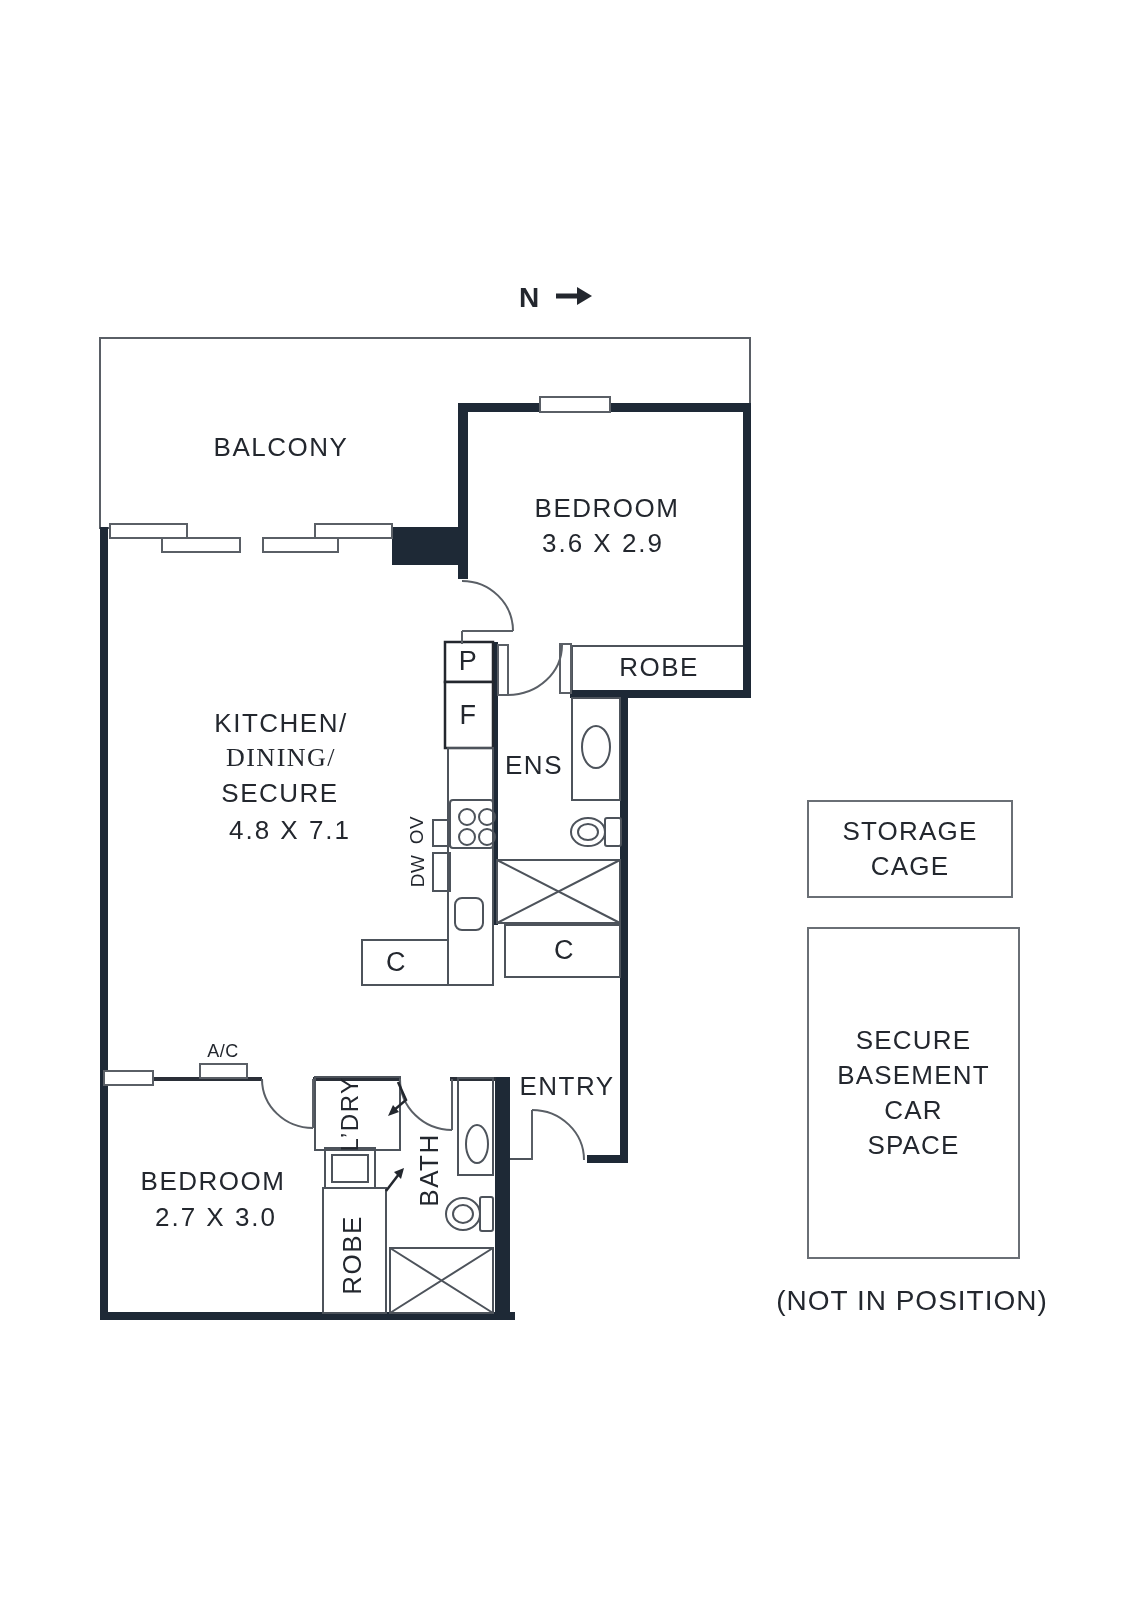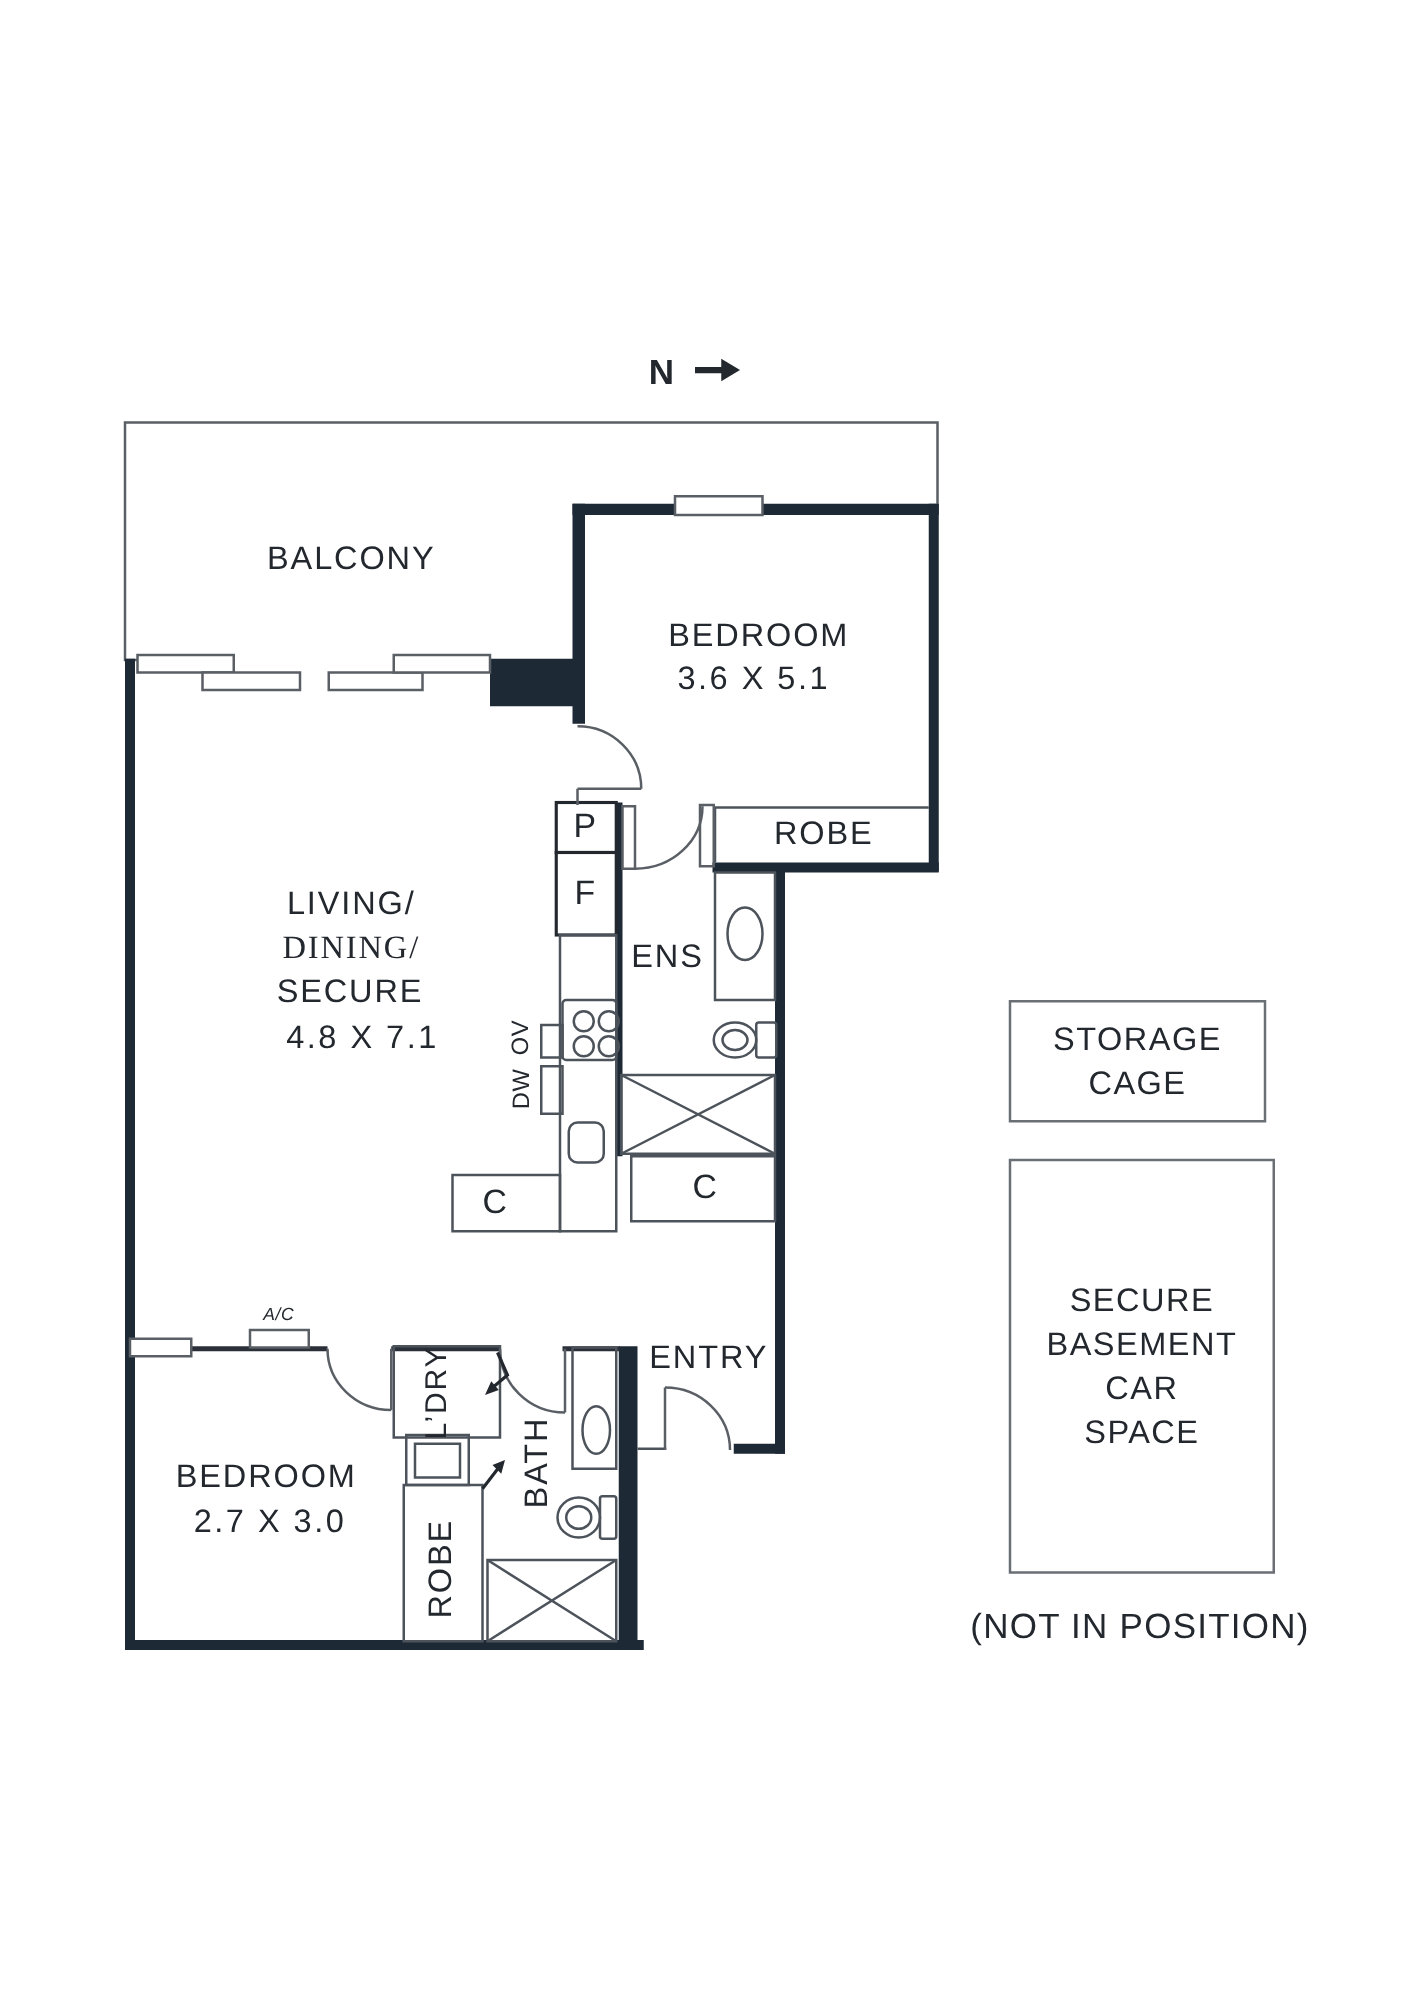--- a/index.html
+++ b/index.html
@@ -7,21 +7,21 @@
     position:relative;width:1131px;height:1600px;background:#ffffff;
     font-family:"Liberation Sans", sans-serif;color:#23272e;overflow:hidden;
   }
   #plan-svg{position:absolute;left:0;top:0;width:1131px;height:1600px;}
   .lbl{
     position:absolute;transform:translate(-50%,-50%);
     font-size:26px;letter-spacing:1.5px;white-space:nowrap;color:#23272e;
   }
   .rot{transform:translate(-50%,-50%) rotate(-90deg);}
   .sm{font-size:19px;letter-spacing:.5px;}
-  .xs{font-size:14px;letter-spacing:.5px;font-style:italic;}
+  .xs{font-size:18px;letter-spacing:.5px;}
   .fixlbl{font-size:27px;letter-spacing:.5px;}
   .compass{
     position:absolute;left:519px;top:282px;display:flex;align-items:center;gap:9px;
     font-size:28px;font-weight:700;letter-spacing:1px;color:#23272e;
   }
   .outbox{
     position:absolute;border:2px solid #6a6f75;background:#fff;
     display:flex;flex-direction:column;align-items:center;justify-content:center;
     font-size:26px;letter-spacing:1.2px;line-height:35px;color:#23272e;
   }
@@ -150,25 +150,25 @@
     </g>
   </svg>
 
   <div class="compass">
     <span>N</span>
   </div>
 
   <div class="lbl" style="left:281px;top:447px;">BALCONY</div>
 
   <div class="lbl" style="left:607px;top:508px;">BEDROOM</div>
-  <div class="lbl" style="left:603px;top:543px;letter-spacing:2px;">3.6 X 5.1</div>
+  <div class="lbl" style="left:603px;top:543px;letter-spacing:2px;">3.6 X 2.9</div>
 
   <div class="lbl" style="left:659px;top:667px;">ROBE</div>
 
-  <div class="lbl" style="left:281px;top:723px;">LIVING/</div>
+  <div class="lbl" style="left:281px;top:723px;">KITCHEN/</div>
   <div class="lbl" style="left:281px;top:758px;font-family:Liberation Serif, serif;">DINING/</div>
   <div class="lbl" style="left:280px;top:793px;">SECURE</div>
   <div class="lbl" style="left:280px;top:830px;letter-spacing:2px;margin-left:10px;">4.8 X 7.1</div>
 
   <div class="lbl" style="left:534px;top:765px;">ENS</div>
   <div class="lbl" style="left:567px;top:1086px;">ENTRY</div>
 
   <div class="lbl" style="left:213px;top:1181px;">BEDROOM</div>
   <div class="lbl" style="left:216px;top:1217px;letter-spacing:2px;">2.7 X 3.0</div>
 

